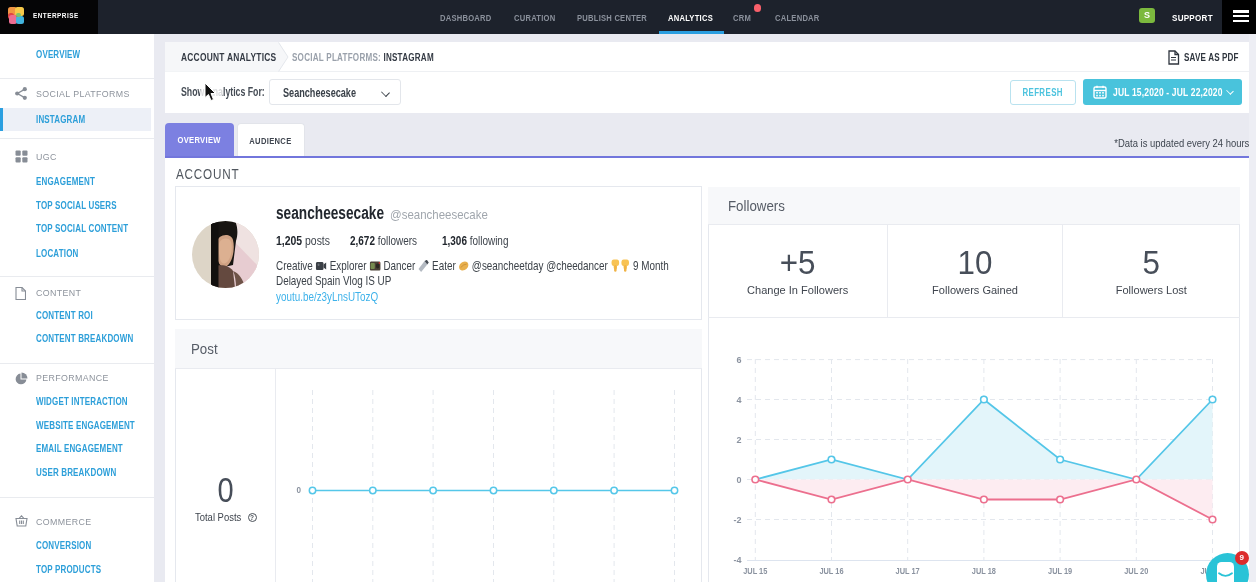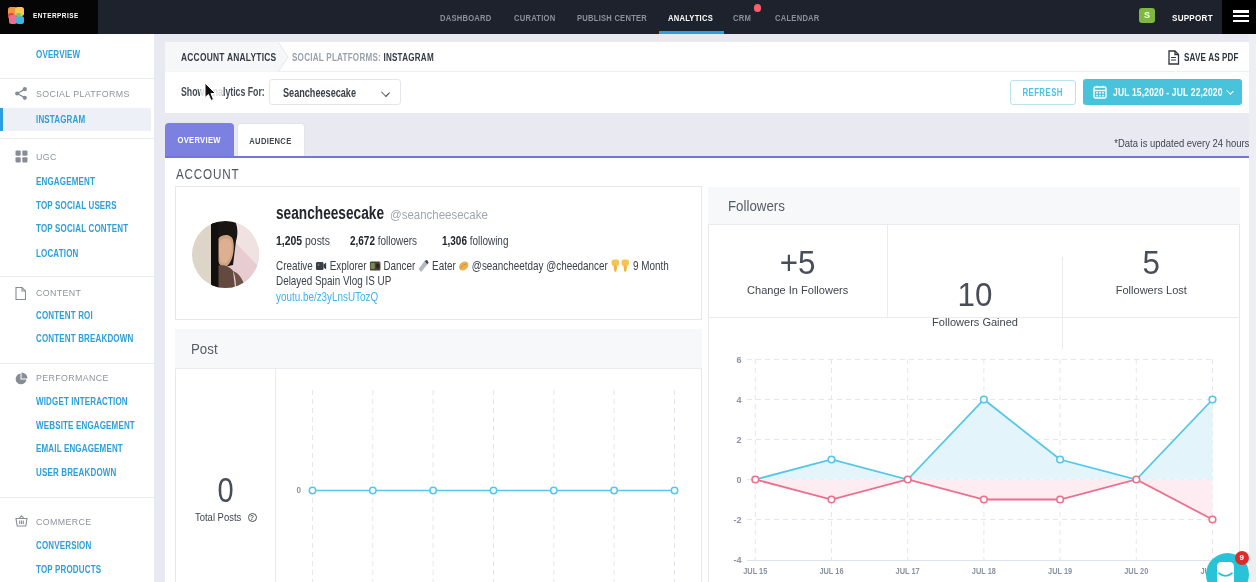--- a/index.html
+++ b/index.html
@@ -293,21 +293,21 @@
       <circle cx="398.5" cy="121.5" r="3.2"></circle>
   </g>
 </svg>
 
 <div id="fcard"></div>
 <div id="fhead" class="cardhead"><span>Followers</span></div>
 <div class="fcell" style="left:708px; width:180.3px; border-right:1px solid #e9ebf0;">
     <div class="fnum">+5</div>
     <div class="flbl">Change In Followers</div>
   </div>
-<div class="fcell" style="left:888.3px; width:175.1px; border-right:1px solid #e9ebf0;margin-top:32px;">
+<div class="fcell" style="left:888.3px; width:175.1px; border-right:1px solid #e9ebf0;">
     <div class="fnum">10</div>
     <div class="flbl">Followers Gained</div>
   </div>
 <div class="fcell" style="left:1063.4px; width:176.6px;">
     <div class="fnum">5</div>
     <div class="flbl">Followers Lost</div>
   </div>
 <div class="abs" style="left:708px; top:316.5px; width:532px; height:1px; background:#e9ebf0;"></div>
 <svg class="abs" style="left:708px; top:317px;" width="532" height="265" viewBox="0 0 532 265">
   <g stroke="#e3e7ed" stroke-width="1" stroke-dasharray="5,4">

